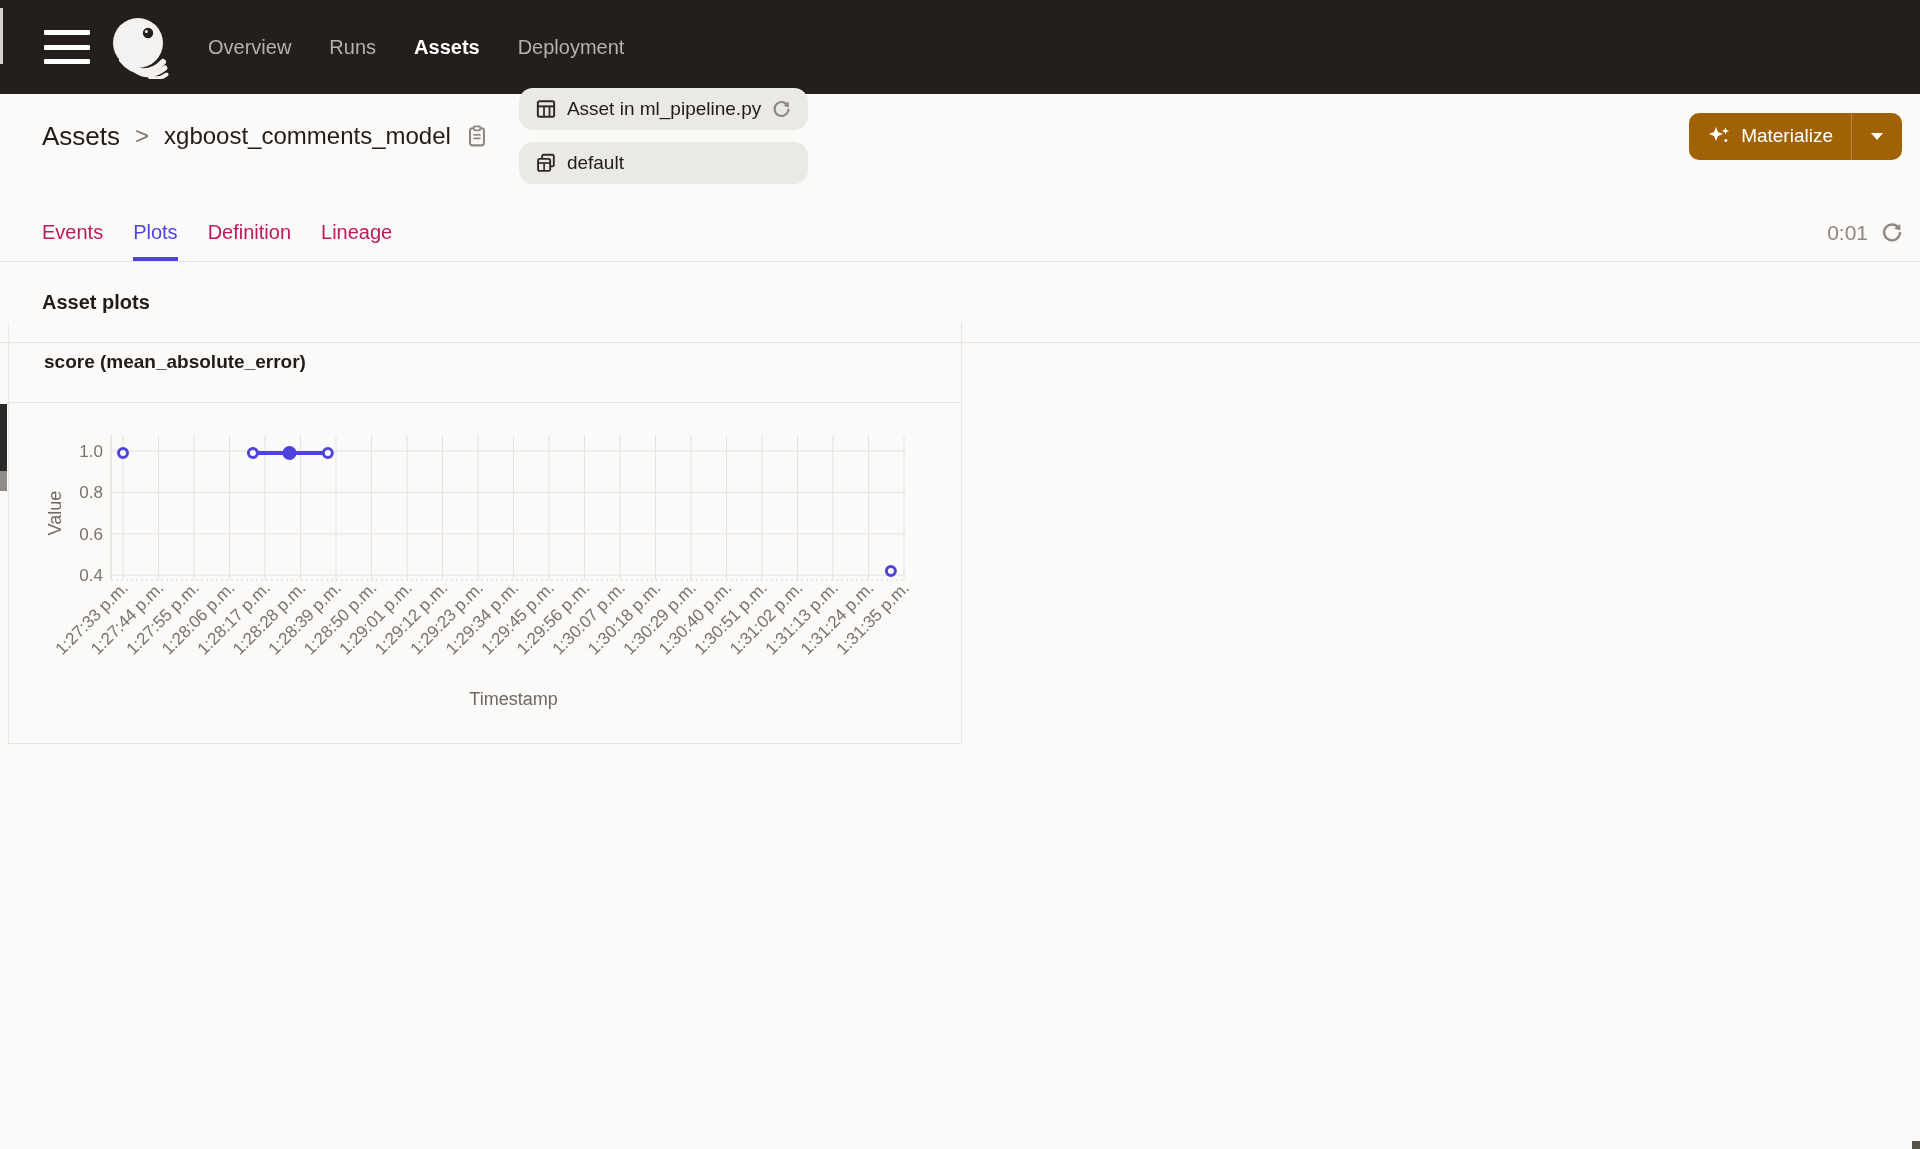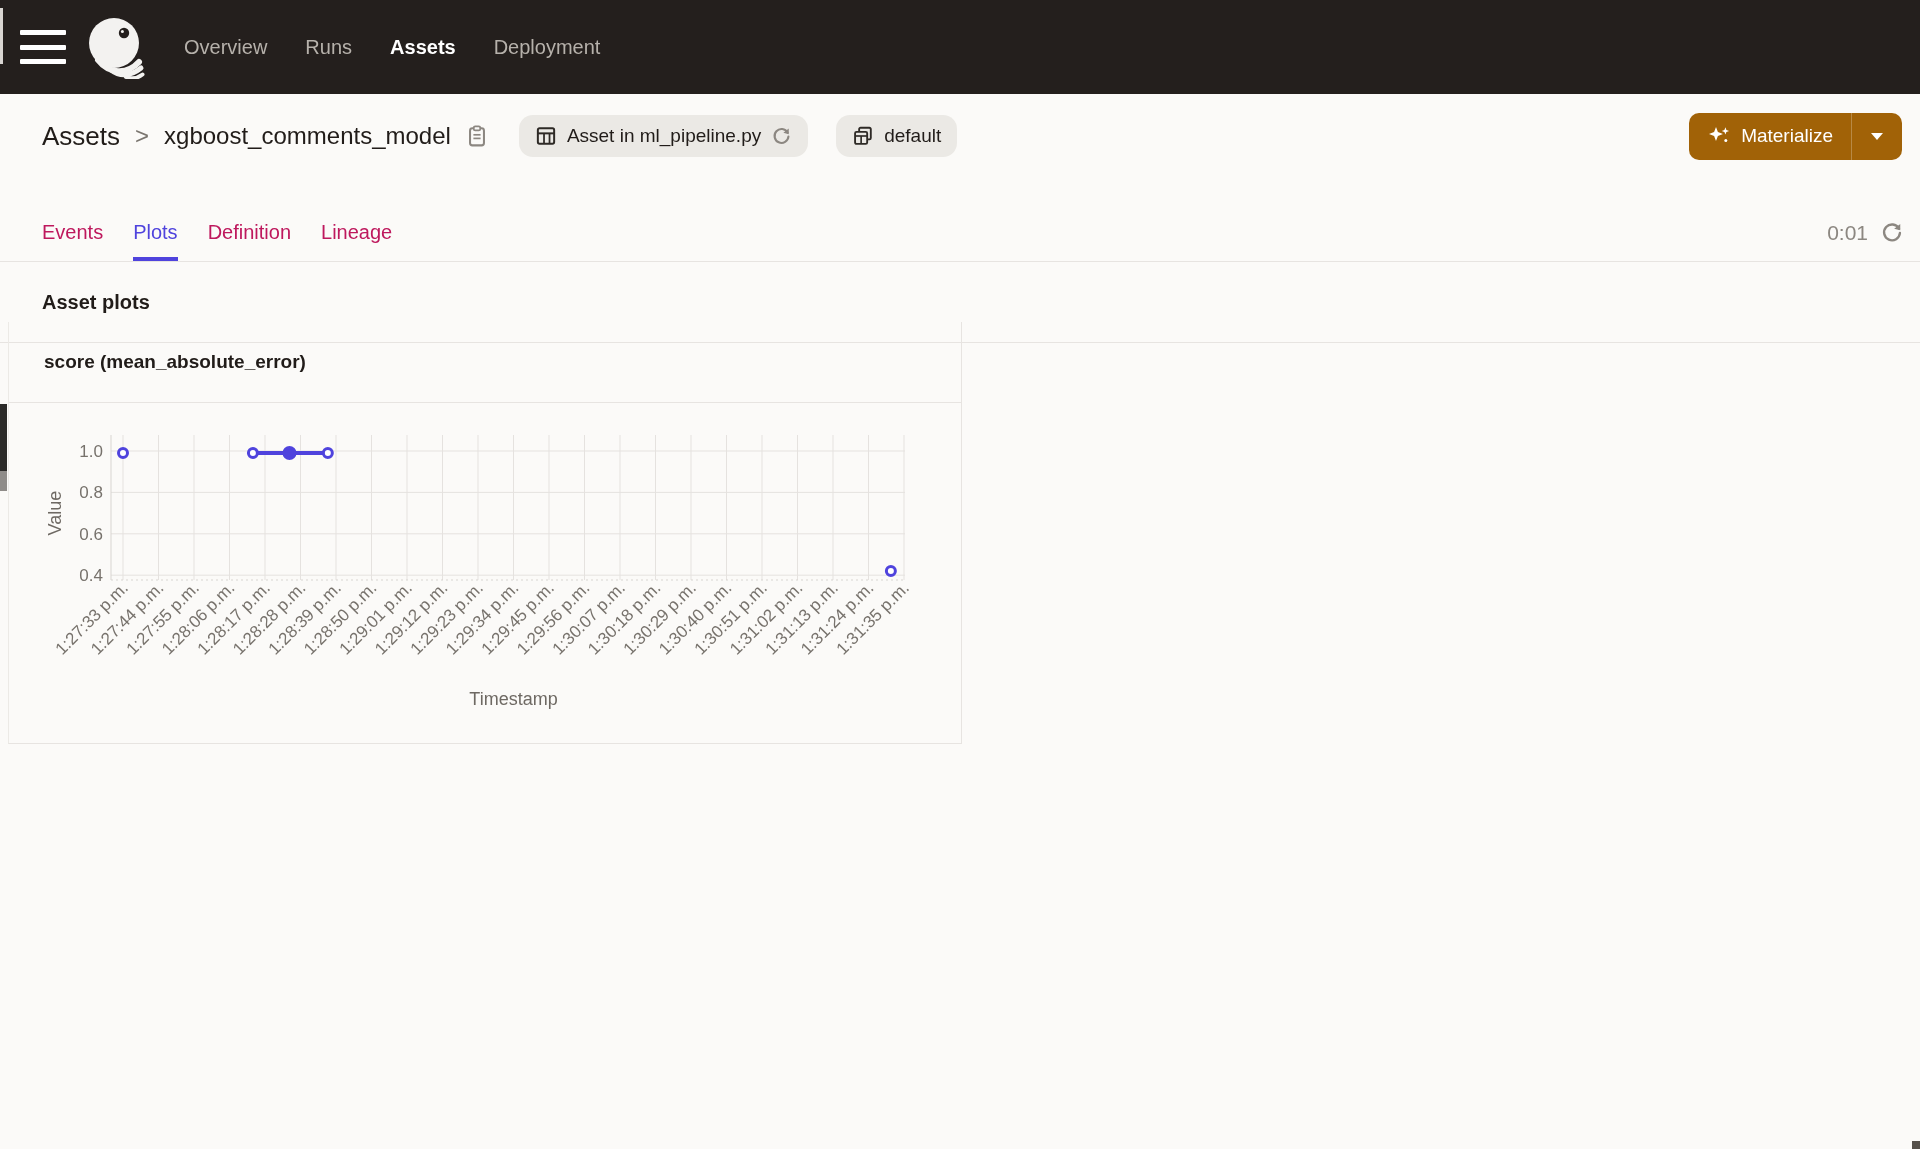--- a/index.html
+++ b/index.html
@@ -1,21 +1,21 @@
 <!DOCTYPE html>
 <html><head>
 <meta charset="utf-8">
 <style>
   html,body{margin:0;padding:0;background:#fff;}
   #page{position:relative;width:1920px;height:1149px;background:#FBFAF8;overflow:hidden;
         font-family:"Liberation Sans",sans-serif;color:#211C19;}
 
   
   .topnav{position:absolute;top:0;left:0;width:1920px;height:94px;background:#241F1D;
-          display:flex;align-items:center;padding:0 20px;box-sizing:border-box;}
+          display:flex;align-items:center;padding:0 44px;box-sizing:border-box;}
   .hamburger{width:46px;height:34px;display:flex;flex-direction:column;justify-content:space-between;cursor:pointer;}
   .hamburger div{height:5px;background:#FFFFFF;border-radius:1px;}
   .logo{margin-left:18px;width:64px;height:64px;flex:0 0 auto;}
   .navlinks{display:flex;gap:38px;margin-left:36px;}
   .navlink{font-size:20px;font-weight:500;color:#B6B1AB;cursor:pointer;}
   .navlink.active{color:#FFFFFF;font-weight:700;}
   .nav-right{margin-left:auto;display:flex;align-items:center;gap:22px;}
   .searchpill{width:286px;height:44px;border-radius:22px;background:#3A3531;display:flex;align-items:center;}
   .search-circ{width:44px;height:44px;border-radius:50%;background:#2A2522;display:flex;align-items:center;justify-content:center;}
   .search-input{background:transparent;border:none;outline:none;color:#E8E4DF;font-size:21px;
@@ -25,21 +25,21 @@
             border:1px solid #57524C;color:#CCC7C1;font-size:17px;display:flex;align-items:center;justify-content:center;}
   .gear{font-family:"DejaVu Sans",sans-serif;font-size:27px;color:#D7D3CE;cursor:pointer;line-height:1;}
 
   
   .header-row{position:absolute;top:94px;left:0;width:1920px;height:84px;display:flex;align-items:center;
               padding-left:42px;box-sizing:border-box;}
   .crumb-root{font-size:26px;font-weight:500;cursor:pointer;}
   .crumb-sep{margin:0 15px;font-size:24px;color:#7A756F;}
   .page-title{font-size:24px;font-weight:400;}
   .copy-btn{margin-left:14px;cursor:pointer;display:flex;}
-  .badges{display:flex;gap:28px;margin-left:30px;}
+  .badges{display:flex;gap:12px;margin-left:30px;flex-direction:column;}
   .badge{height:42px;border-radius:14px;background:#EBE9E5;display:flex;align-items:center;gap:10px;
          padding:0 16px;font-size:19px;color:#211C19;}
   .materialize-wrap{margin-left:auto;margin-right:18px;display:flex;background:#a16207;border-radius:10px;
                     height:47px;align-items:stretch;overflow:hidden;}
   .materialize-main{display:flex;align-items:center;gap:10px;padding:0 18px;color:#fff;font-size:19px;
                     font-weight:500;cursor:pointer;}
   .materialize-caret{width:50px;display:flex;align-items:center;justify-content:center;cursor:pointer;
                      border-left:1px solid rgba(255,255,255,0.25);}
   .caret-down{width:0;height:0;border-left:6px solid transparent;border-right:6px solid transparent;
               border-top:7px solid #fff;}

